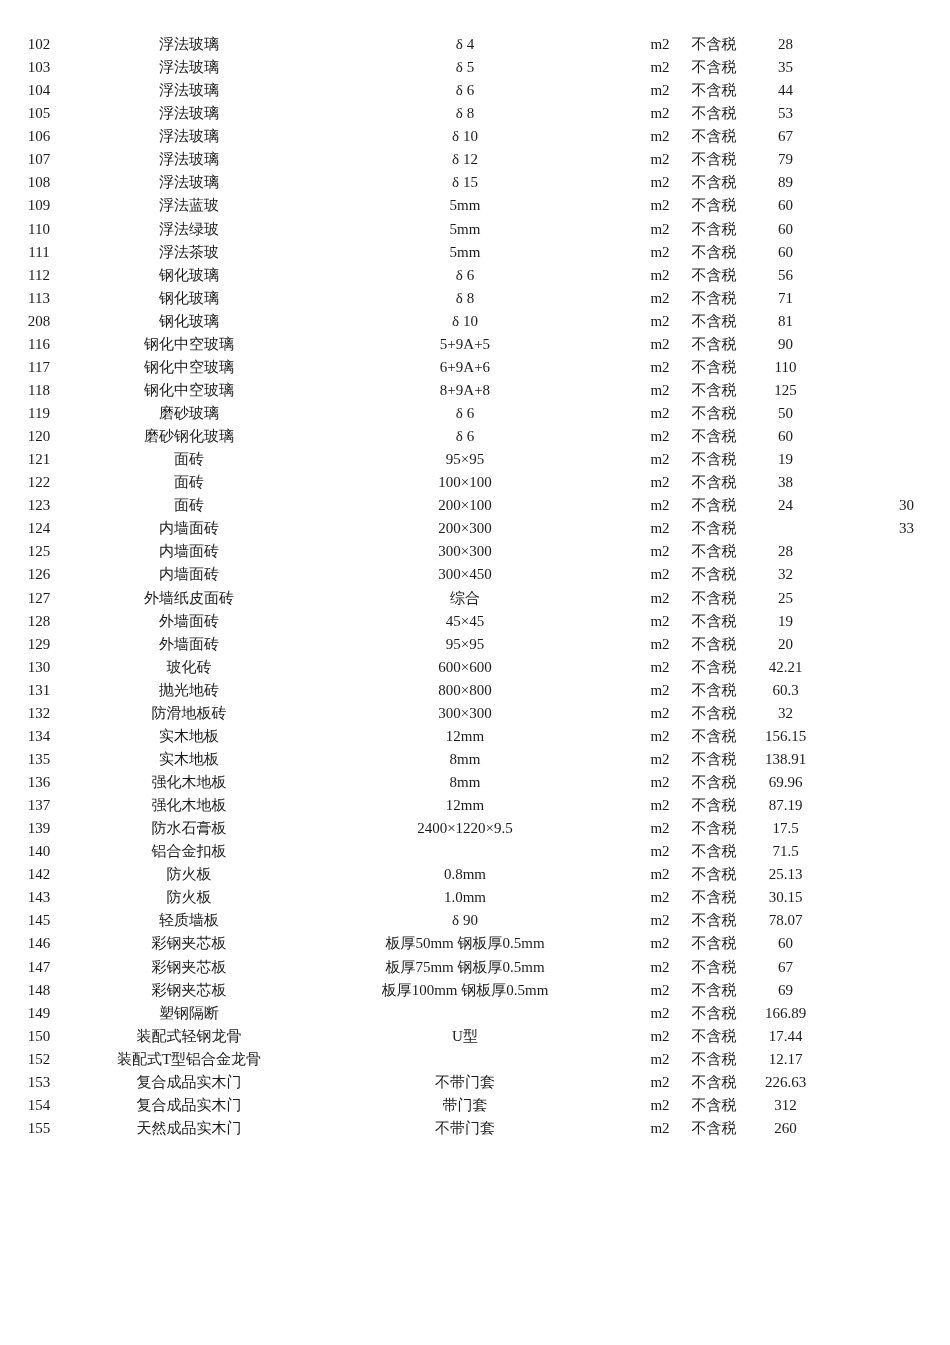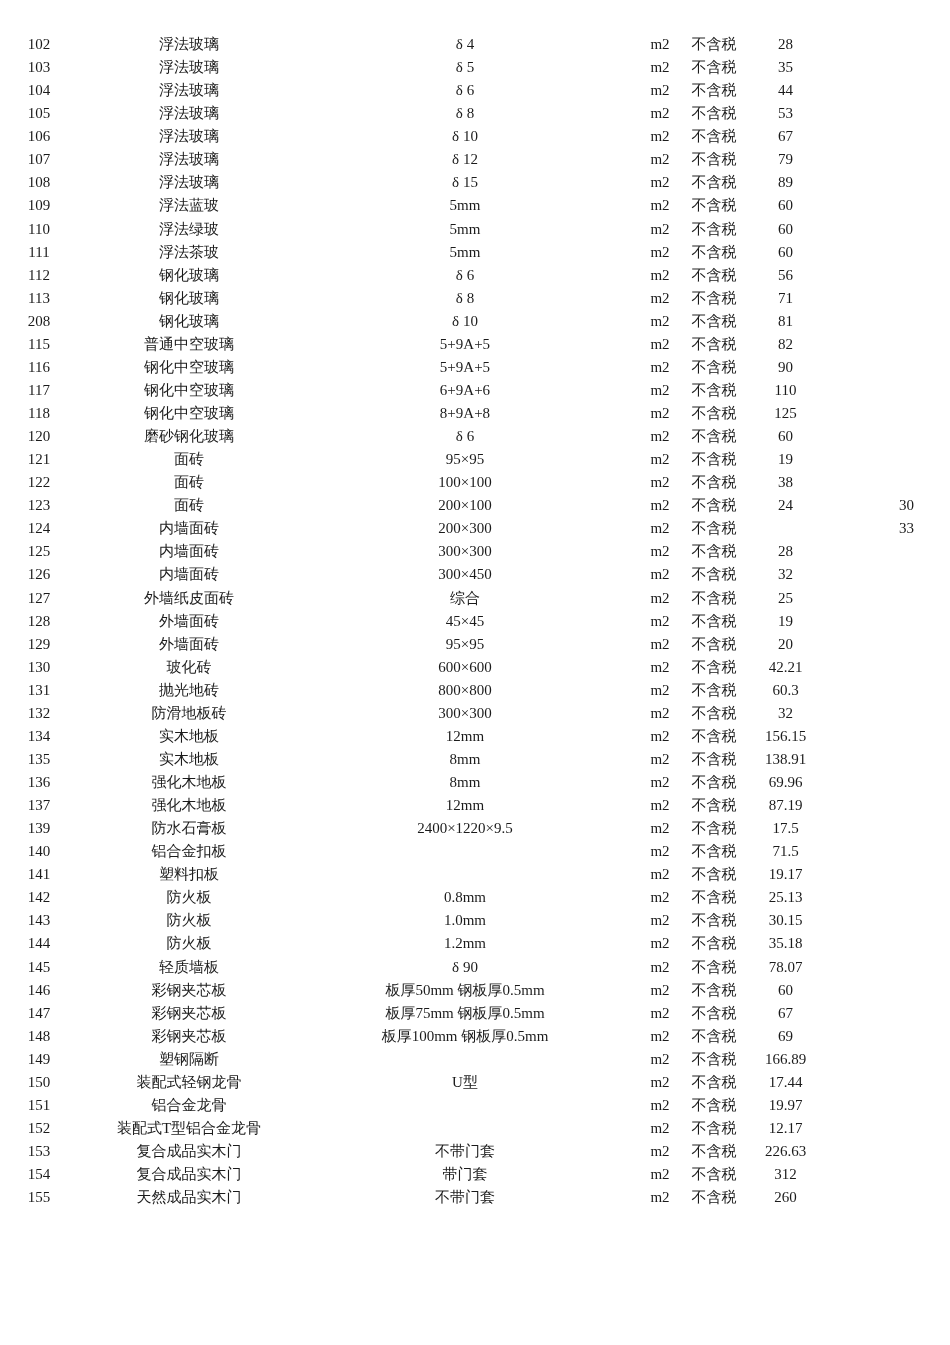--- a/index.html
+++ b/index.html
@@ -184,30 +184,20 @@
           <td>208</td>
           <td>钢化玻璃</td>
           <td>δ 10</td>
           <td>m2</td>
           <td>不含税</td>
           <td>81</td>
           <td></td>
           <td></td>
         </tr>
         <tr>
-          <td>115</td>
-          <td>普通中空玻璃</td>
-          <td>5+9A+5</td>
-          <td>m2</td>
-          <td>不含税</td>
-          <td>82</td>
-          <td></td>
-          <td></td>
-        </tr>
-        <tr>
           <td>116</td>
           <td>钢化中空玻璃</td>
           <td>5+9A+5</td>
           <td>m2</td>
           <td>不含税</td>
           <td>90</td>
           <td></td>
           <td></td>
         </tr>
         <tr>
@@ -224,20 +214,30 @@
           <td>118</td>
           <td>钢化中空玻璃</td>
           <td>8+9A+8</td>
           <td>m2</td>
           <td>不含税</td>
           <td>125</td>
           <td></td>
           <td></td>
         </tr>
         <tr>
+          <td>119</td>
+          <td>磨砂玻璃</td>
+          <td>δ 6</td>
+          <td>m2</td>
+          <td>不含税</td>
+          <td>50</td>
+          <td></td>
+          <td></td>
+        </tr>
+        <tr>
           <td>120</td>
           <td>磨砂钢化玻璃</td>
           <td>δ 6</td>
           <td>m2</td>
           <td>不含税</td>
           <td>60</td>
           <td></td>
           <td></td>
         </tr>
         <tr>
@@ -414,60 +414,40 @@
           <td>140</td>
           <td>铝合金扣板</td>
           <td></td>
           <td>m2</td>
           <td>不含税</td>
           <td>71.5</td>
           <td></td>
           <td></td>
         </tr>
         <tr>
-          <td>141</td>
-          <td>塑料扣板</td>
-          <td></td>
-          <td>m2</td>
-          <td>不含税</td>
-          <td>19.17</td>
-          <td></td>
-          <td></td>
-        </tr>
-        <tr>
           <td>142</td>
           <td>防火板</td>
           <td>0.8mm</td>
           <td>m2</td>
           <td>不含税</td>
           <td>25.13</td>
           <td></td>
           <td></td>
         </tr>
         <tr>
           <td>143</td>
           <td>防火板</td>
           <td>1.0mm</td>
           <td>m2</td>
           <td>不含税</td>
           <td>30.15</td>
           <td></td>
           <td></td>
         </tr>
         <tr>
-          <td>144</td>
-          <td>防火板</td>
-          <td>1.2mm</td>
-          <td>m2</td>
-          <td>不含税</td>
-          <td>35.18</td>
-          <td></td>
-          <td></td>
-        </tr>
-        <tr>
           <td>145</td>
           <td>轻质墙板</td>
           <td>δ 90</td>
           <td>m2</td>
           <td>不含税</td>
           <td>78.07</td>
           <td></td>
           <td></td>
         </tr>
         <tr>
@@ -510,30 +490,20 @@
           <td></td>
           <td></td>
         </tr>
         <tr>
           <td>150</td>
           <td>装配式轻钢龙骨</td>
           <td>U型</td>
           <td>m2</td>
           <td>不含税</td>
           <td>17.44</td>
-          <td></td>
-          <td></td>
-        </tr>
-        <tr>
-          <td>151</td>
-          <td>铝合金龙骨</td>
-          <td></td>
-          <td>m2</td>
-          <td>不含税</td>
-          <td>19.97</td>
           <td></td>
           <td></td>
         </tr>
         <tr>
           <td>152</td>
           <td>装配式T型铝合金龙骨</td>
           <td></td>
           <td>m2</td>
           <td>不含税</td>
           <td>12.17</td>

